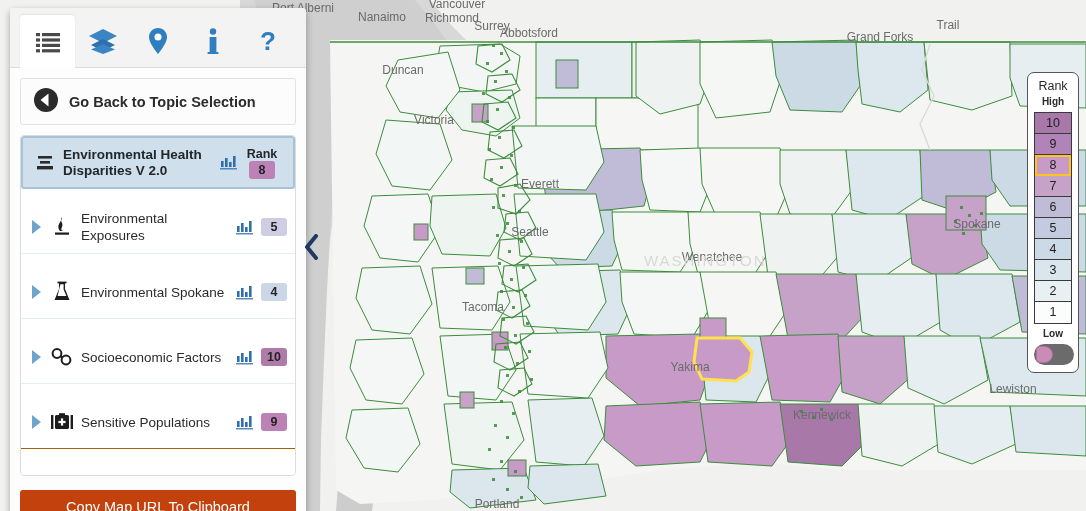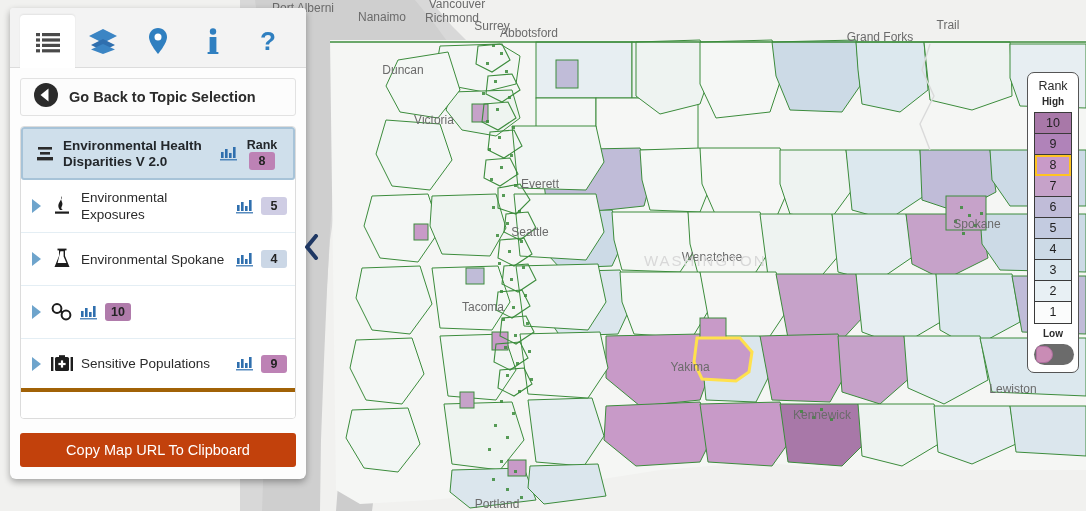--- a/index.html
+++ b/index.html
@@ -39,21 +39,21 @@
   .tab.active{
     background:#ffffff;border-radius:4px 4px 0 0;height:53px;
     box-shadow:0 -1px 2px rgba(0,0,0,.07);position:relative;top:1px;
   }
   .tab svg{display:block;}
 
   #panel-body{padding:10px 10px 12px 10px;}
 
   #back-btn{
     display:flex;align-items:center;gap:10px;
-    height:38px;border:1px solid #e2e2e2;border-radius:3px;
+    height:47px;border:1px solid #e2e2e2;border-radius:3px;
     background:#fcfcfc;padding:0 12px;box-sizing:border-box;
     cursor:pointer;
   }
   #back-btn .label{font-size:14.5px;font-weight:bold;color:#2b2b2b;}
 
   #topic-box{
     margin-top:10px;border:1px solid #dcdcdc;border-radius:4px;
     background:#fff;overflow:hidden;
   }
 
@@ -71,23 +71,23 @@
   }
   .topic-header .rank-col{
     width:46px;flex:none;text-align:center;font-size:12.5px;
     font-weight:bold;color:#23272b;
   }
   .chart-ico{width:22px;flex:none;display:flex;justify-content:center;cursor:pointer;}
 
   .sub-row{
     display:flex;align-items:center;min-height:53px;
     border-bottom:1px solid #e4eef4;padding:4px 8px 4px 4px;box-sizing:border-box;
-    background:#fff;cursor:pointer;
-  }
-  .sub-row:last-child{border-bottom:4px solid #a16207;}
+    background:#fff;cursor:pointer;margin-top:12px;
+  }
+  .sub-row:last-child{border-bottom:1px solid #a16207;}
   .sub-row .caret{width:22px;flex:none;display:flex;justify-content:center;cursor:pointer;}
   .sub-row .ico{width:30px;flex:none;display:flex;justify-content:center;}
   .sub-row .name{flex:1;font-size:13.5px;color:#2b2b2b;line-height:17px;padding-left:4px;}
   .sub-row .chart-ico{margin-right:6px;}
 
   .badge{
     display:inline-block;min-width:26px;padding:2px 4px;border-radius:3px;
     font-size:12.5px;font-weight:bold;color:#232323;text-align:center;
     box-sizing:border-box;
   }
@@ -499,20 +499,21 @@
                 <path d="M2,1 L11,8 L2,15 Z" fill="#6ea4cc"></path>
               </svg>
             </span>
             <span class="ico">
               <svg width="24" height="22" viewBox="0 0 24 22">
                 <circle cx="7" cy="7.5" r="4.4" fill="none" stroke="#1d1d1d" stroke-width="2"></circle>
                 <circle cx="16" cy="14" r="4.4" fill="none" stroke="#1d1d1d" stroke-width="2"></circle>
                 <path d="M9.8,10.2 L13.2,11.6" stroke="#1d1d1d" stroke-width="2"></path>
               </svg>
             </span>
+            <span class="name">Socioeconomic Factors</span>
             <span class="chart-ico">
               <svg width="17" height="15" viewBox="0 0 17 15">
                 <rect x="1" y="6" width="2.6" height="6" fill="#2f6fae"></rect>
                 <rect x="5" y="3" width="2.6" height="9" fill="#2f6fae"></rect>
                 <rect x="9" y="7" width="2.6" height="5" fill="#2f6fae"></rect>
                 <rect x="13" y="1" width="2.6" height="11" fill="#2f6fae"></rect>
                 <rect x="0" y="13.2" width="17" height="1.2" fill="#2f6fae"></rect>
               </svg>
             </span>
             <span class="badge" style="background:#b07bab">10</span>

